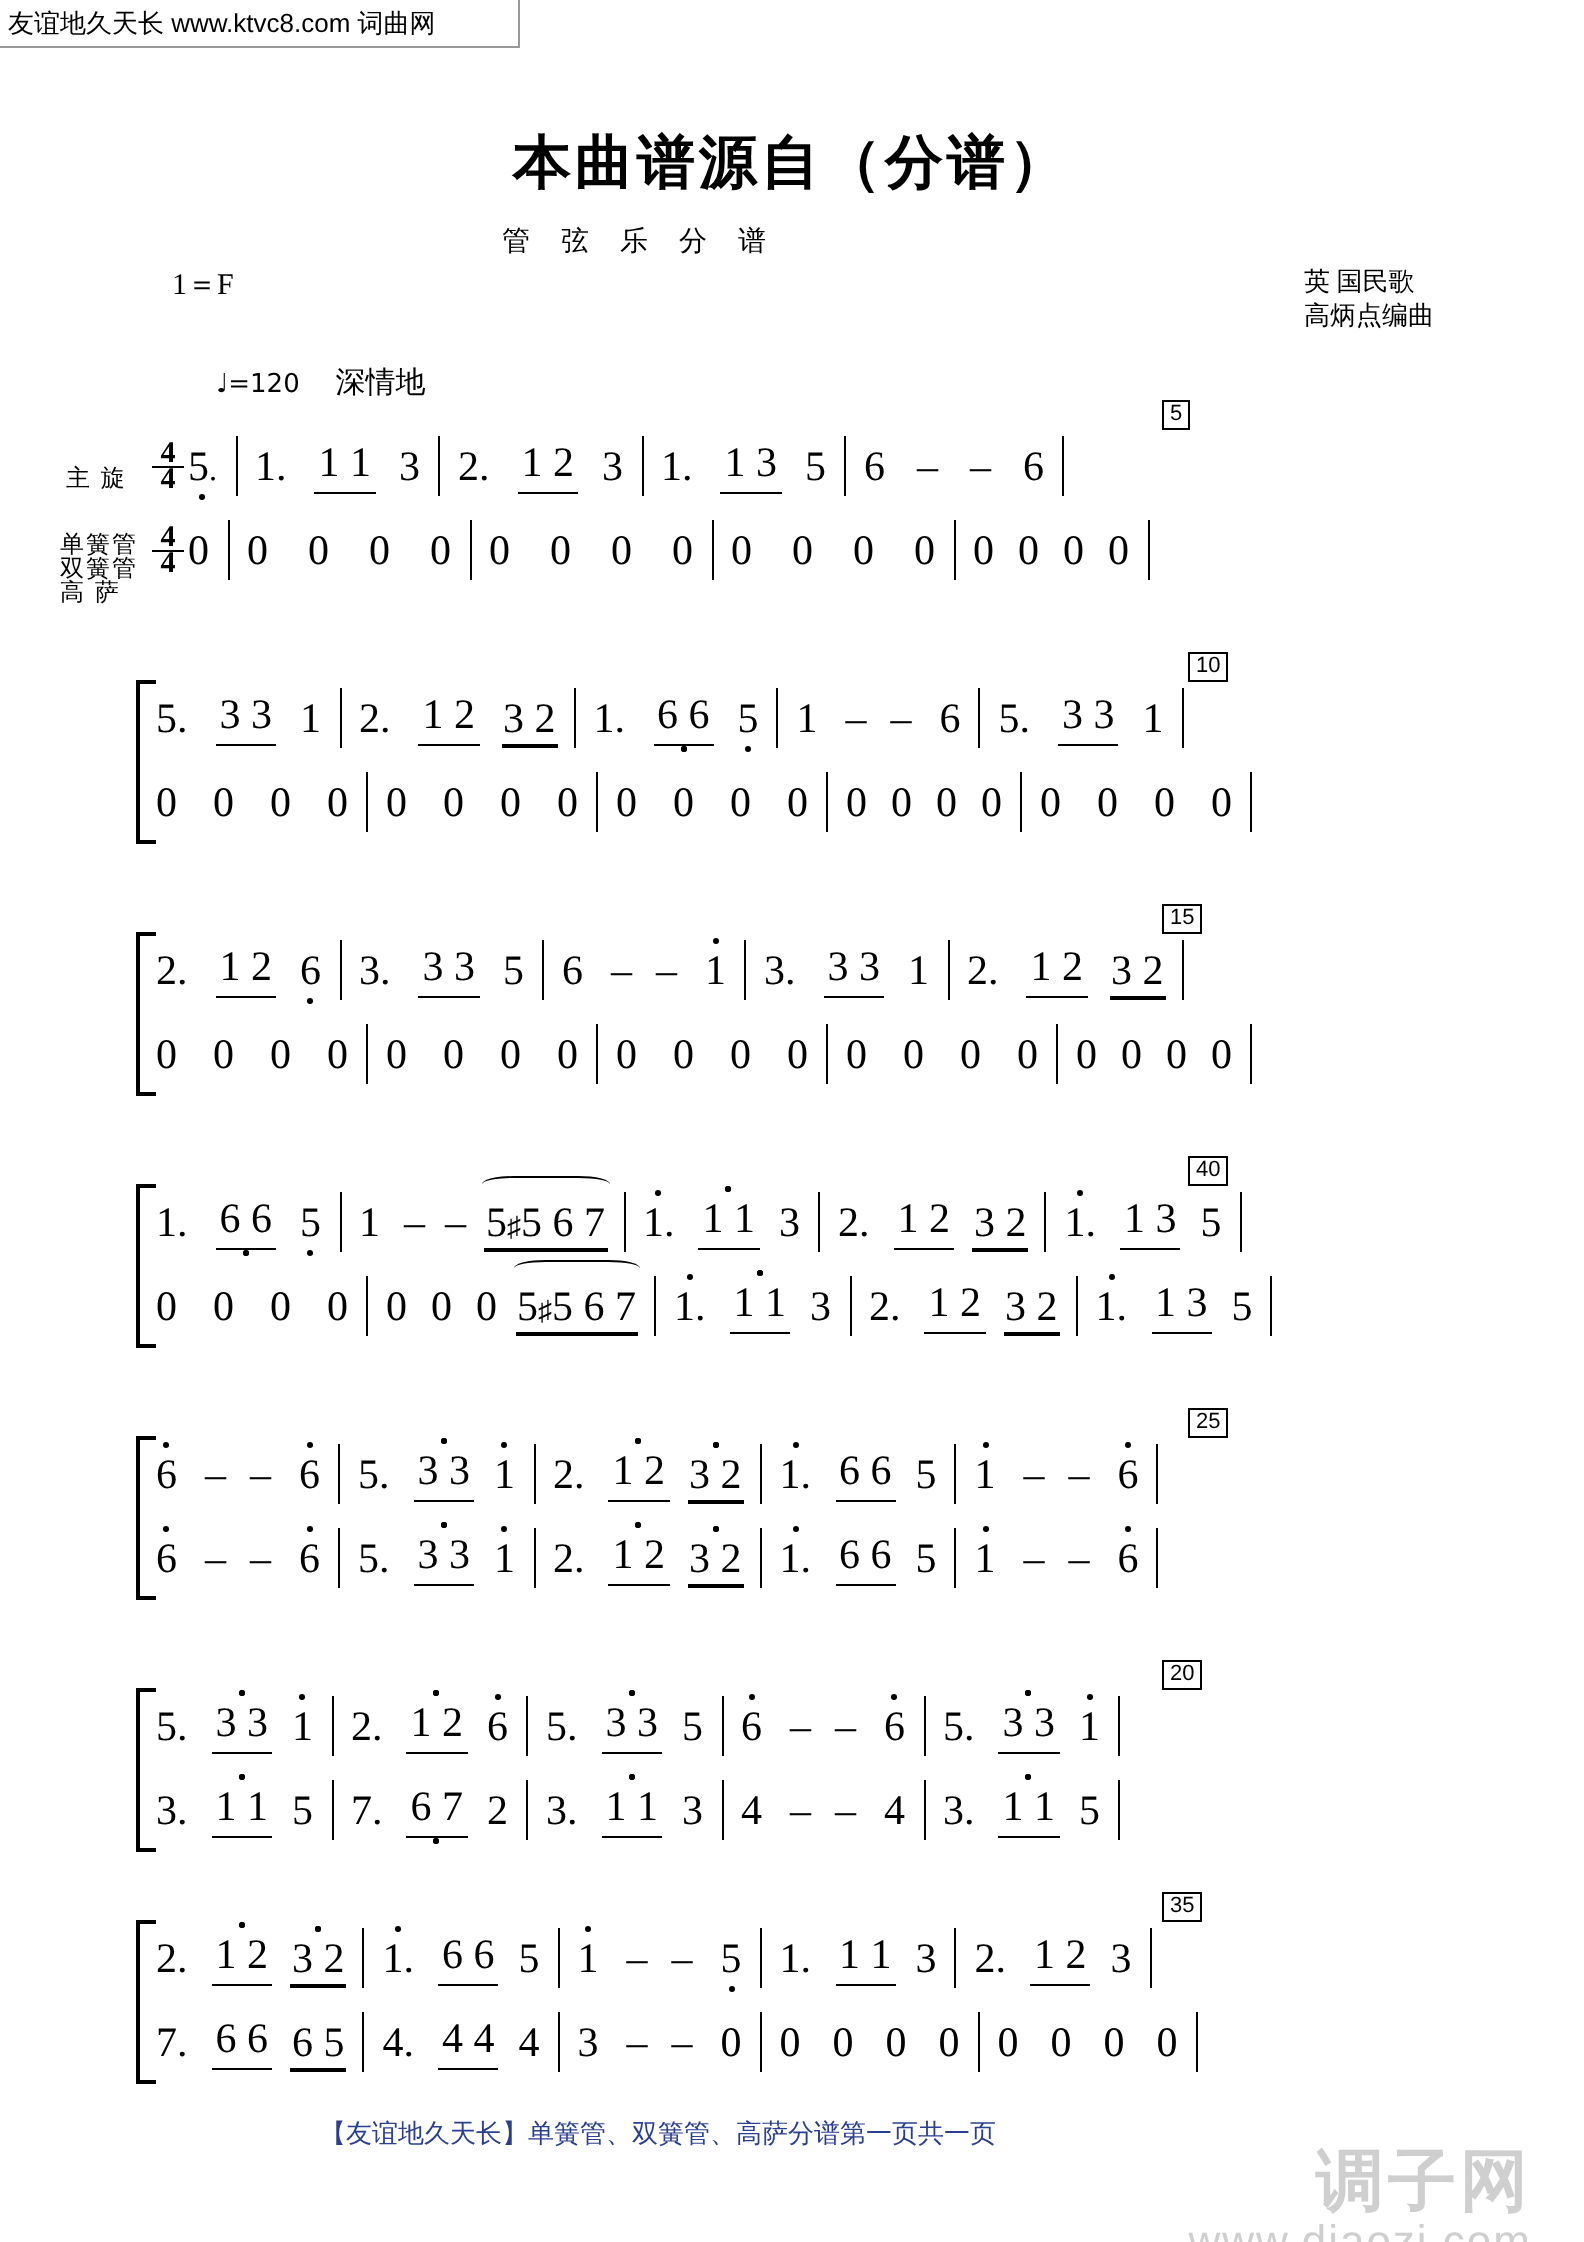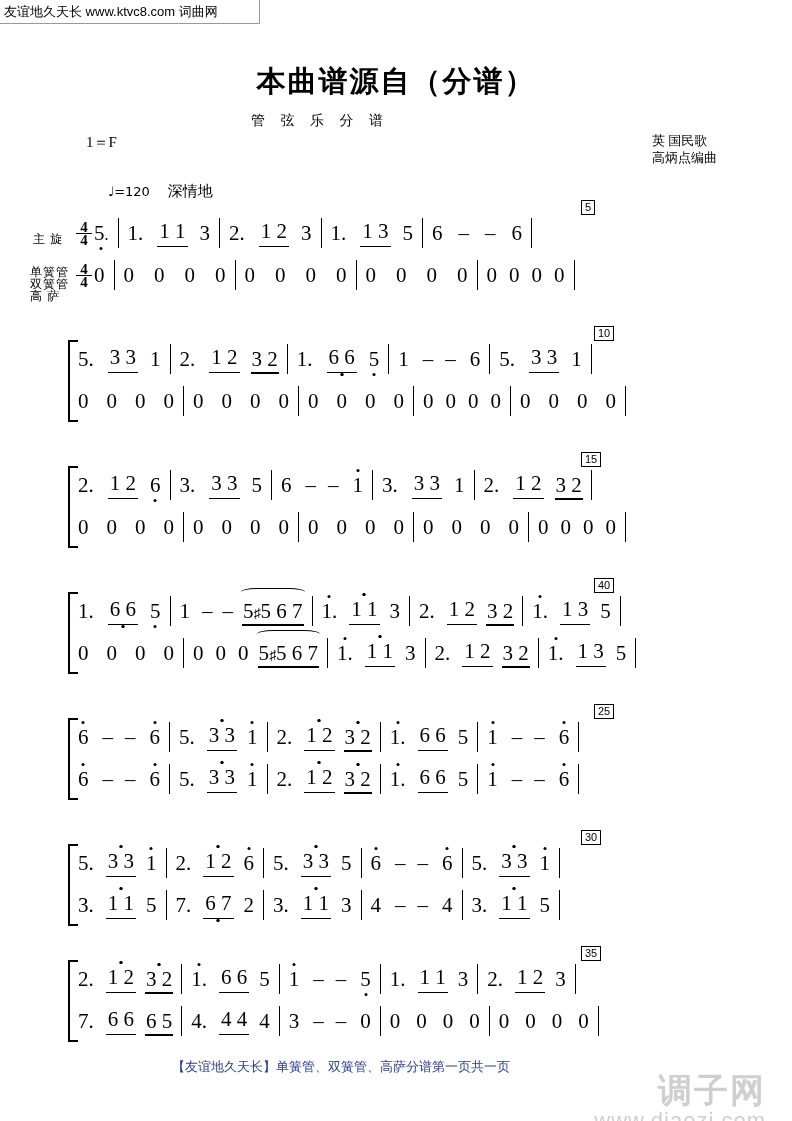--- a/index.html
+++ b/index.html
@@ -140,21 +140,21 @@
   .brace {
     position:absolute;
     left:-8px;
     width:8px;
     border-left:2px solid #000;
     border-top:2px solid #000;
     border-bottom:2px solid #000;
   }
   .footnote {
     position:absolute;
-    left:172px; top:1058px;
+    left:160px; top:1058px;
     font-size:13px;
     color:#2a3f8f;
     font-family:Liberation Sans, sans-serif;
     white-space:nowrap;
   }
   .wm1 {
     position:absolute; right:26px; top:1068px;
     font-size:34px; font-weight:bold; color:#cfcfcf;
     font-family:"Liberation Sans", sans-serif;
     letter-spacing:2px;
@@ -497,21 +497,21 @@
       <span class="n" style="margin-left:10px">–</span>
       <span class="n" style="margin-left:8px">–</span>
       <span class="n dotover" style="margin-left:10px">6</span>
       <span class="bar"></span>
     </div>
   </div>
 </div>
 
 <div class="sys" style="top:842px;">
   <div class="brace" style="top:2px; height:78px;"></div>
-  <div class="measnum" style="left:505px; top:-12px;">30</div>
+  <div class="measnum" style="left:505px; top:-12px;">20</div>
 
   <div class="row">
     <div class="notes">
       <span class="n">5.</span>
       <span class="n u1" style="margin-left:10px"><span class="dotover">3</span>&nbsp;<span class="dotover">3</span></span>
       <span class="n dotover" style="margin-left:8px">1</span>
       <span class="bar"></span>
       <span class="n">2.</span>
       <span class="n u1" style="margin-left:10px"><span class="dotover">1</span>&nbsp;<span class="dotover">2</span></span>
       <span class="n dotover" style="margin-left:8px">6</span>

